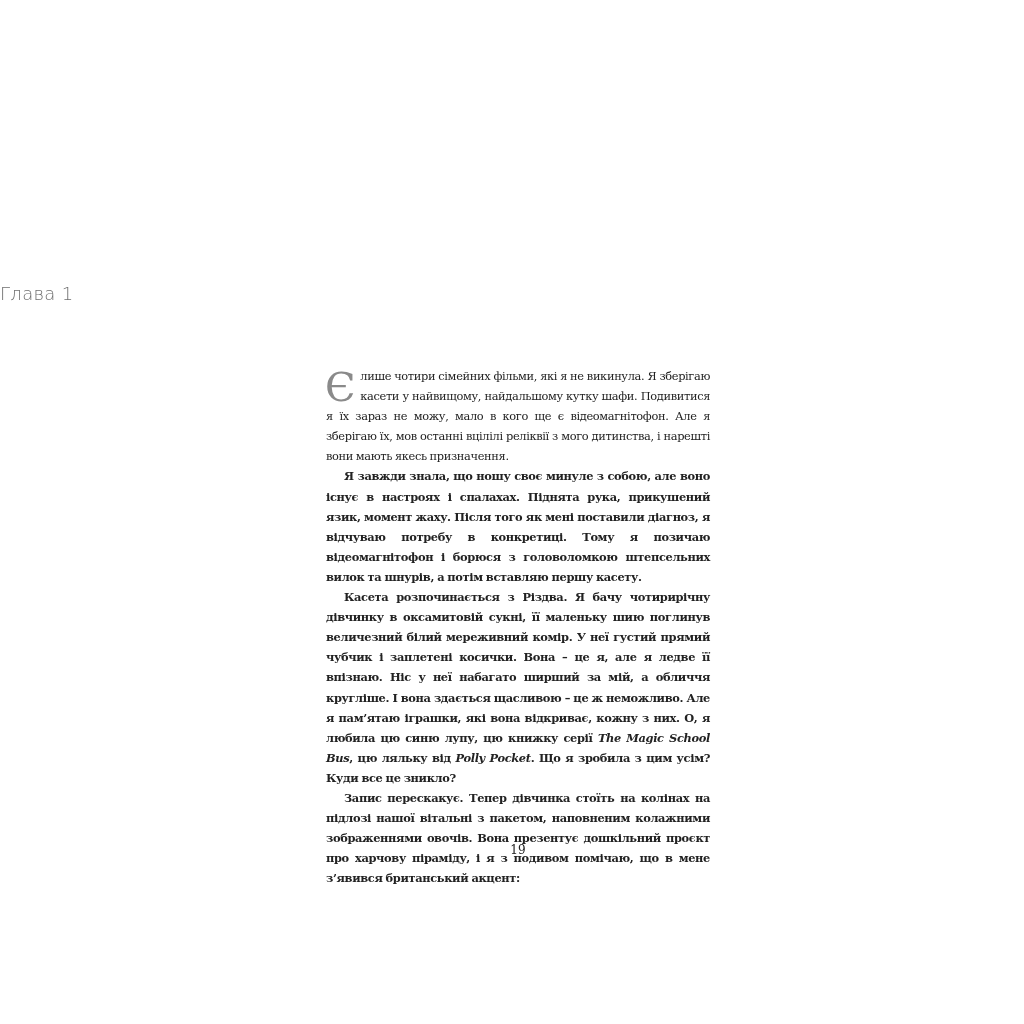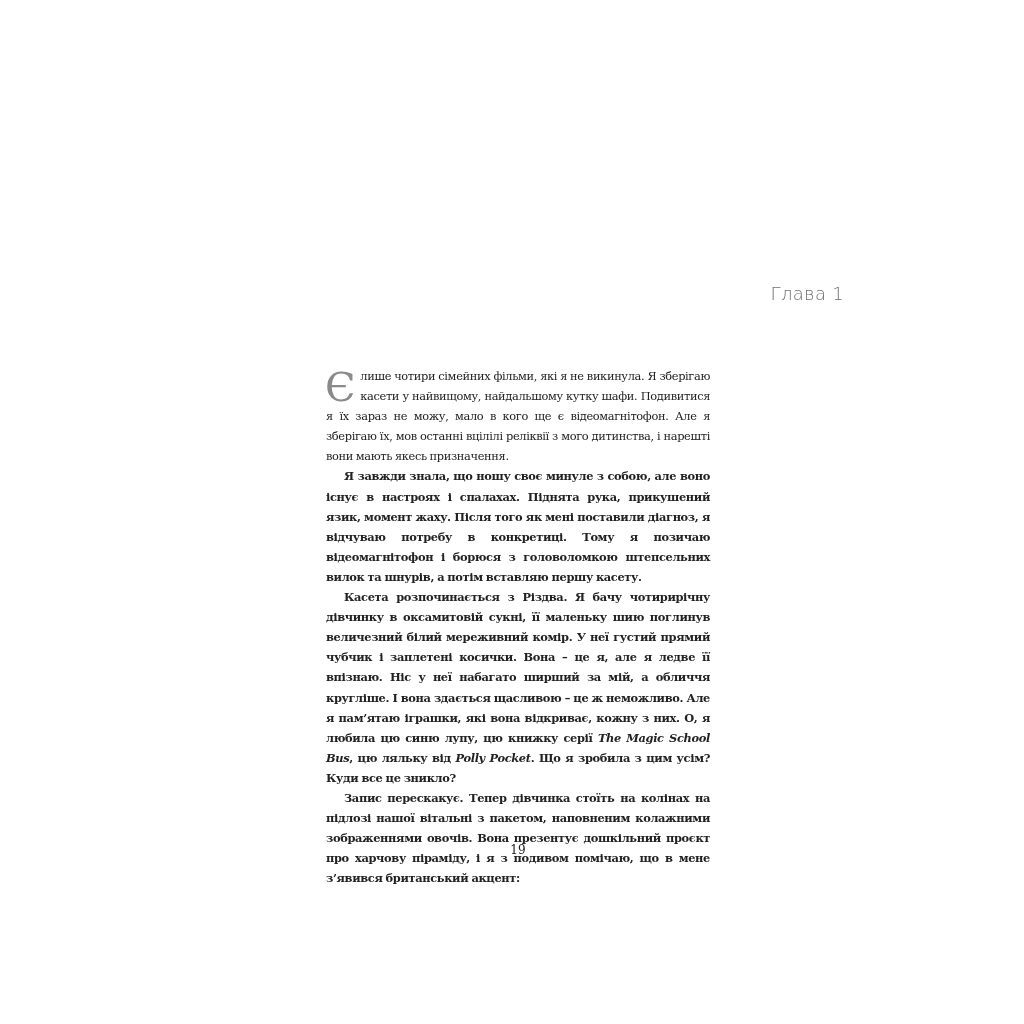--- a/index.html
+++ b/index.html
@@ -1,19 +1,19 @@
 <!DOCTYPE html>
 <html><head>
 <meta charset="utf-8">
 <style>
   html, body { margin:0; padding:0; background:#ffffff; }
   body { width:1024px; height:1024px; position:relative; overflow:hidden; }
   .page { position:absolute; left:0; top:0; width:1024px; height:1024px; background:#fff; }
   .chapter-title {
-    position:absolute; left:0; width:844px; top:283px; text-align:right;
+    position:absolute; left:0; width:844px; top:283px; text-align:left;
     font-family:"DejaVu Sans", sans-serif; font-size:18px; color:#6f6f6f;
     letter-spacing:0.3px; font-weight:300;
   }
   .body-text {
     position:absolute; left:326px; top:366px; width:384px;
     font-family:"DejaVu Serif", serif; font-size:11.4px; line-height:20.1px;
     color:#222; text-align:justify; letter-spacing:-0.35px; word-spacing:-0.5px;
   }
   .body-text p { margin:0; }
   .body-text p.indent { text-indent:18px;font-weight:bold; }

